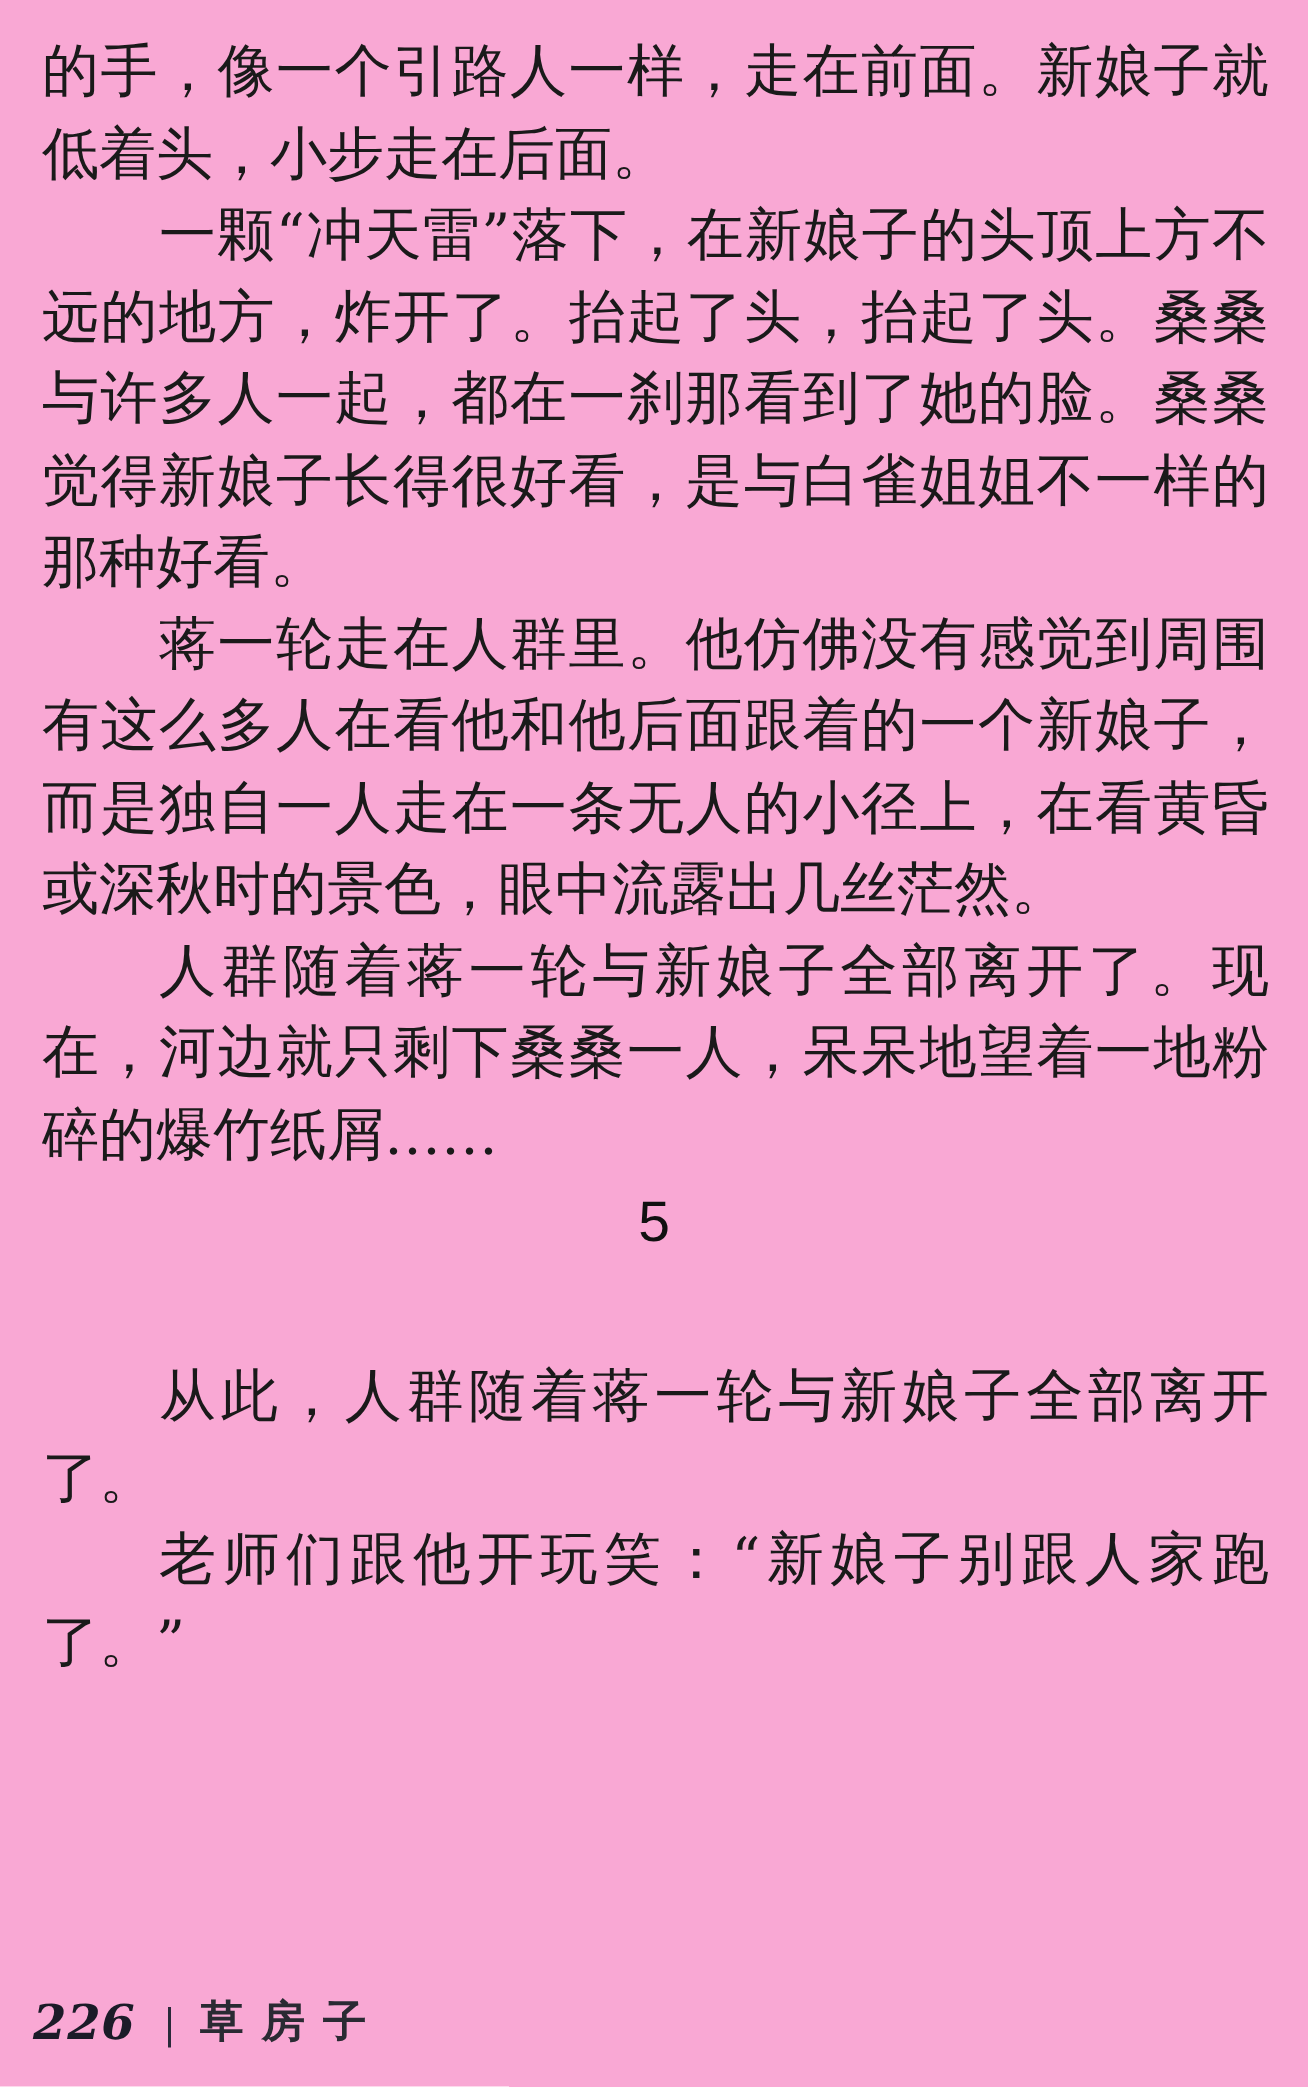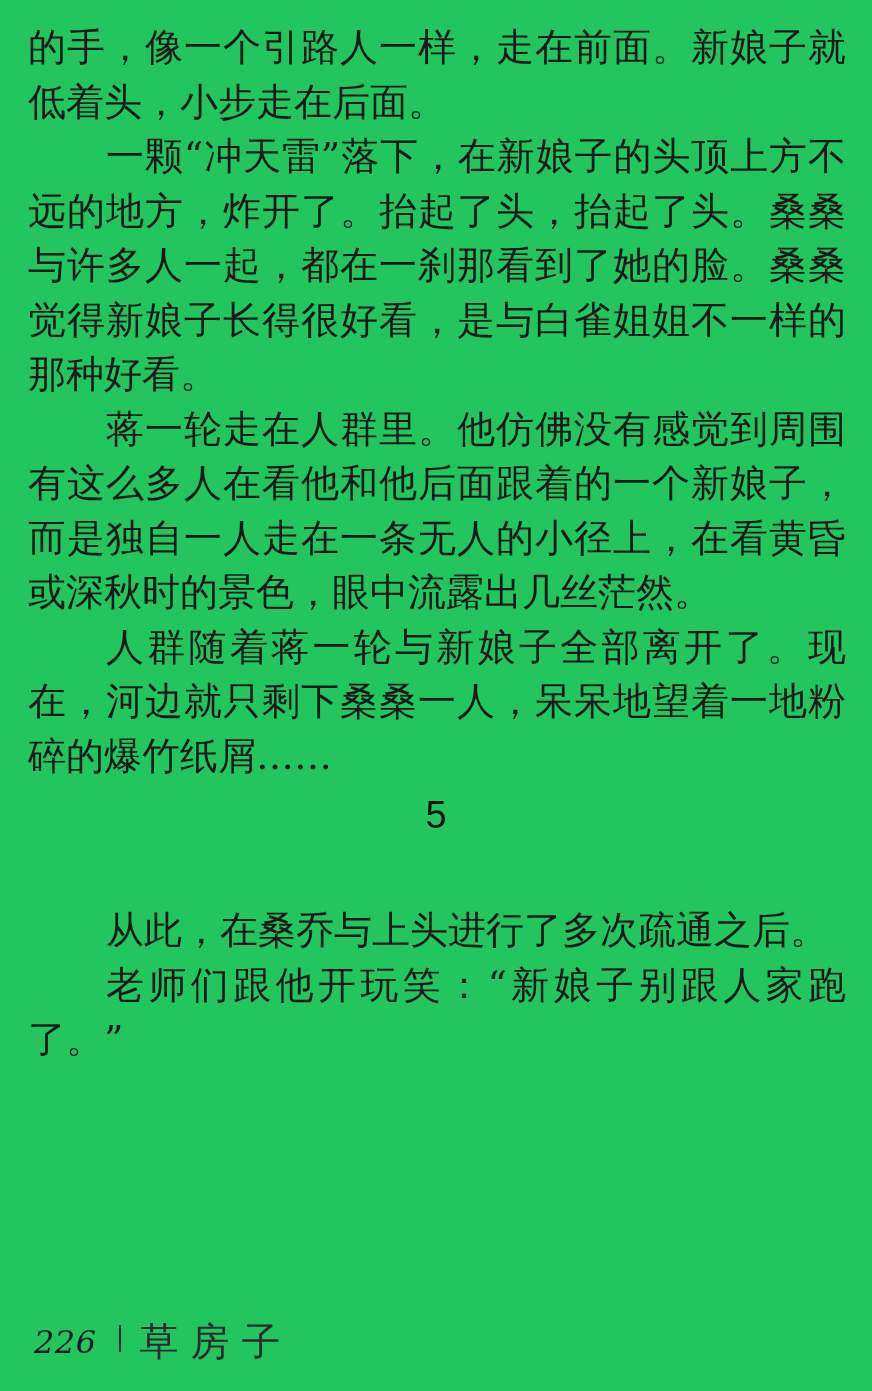--- a/index.html
+++ b/index.html
@@ -5,21 +5,21 @@
   html, body {
     margin: 0;
     padding: 0;
     background: #ffffff;
   }
 
   .page {
     position: relative;
     width: 872px;
     height: 1391px;
-    background: #22c55e;
+    background: #f9a8d4;
     overflow: hidden;
     box-sizing: border-box;
   }
 
   .body-text {
     position: absolute;
     left: 28px;
     top: 20px;
     width: 818px;
   }
@@ -56,25 +56,26 @@
 
   .body-text-2 {
     position: absolute;
     left: 28px;
     top: 903px;
     width: 818px;
   }
 
   .footer {
     position: absolute;
-    left: 34px;
+    left: 22px;
     bottom: 26px;
     display: flex;
-    align-items: flex-start;
+    align-items: flex-end;
     height: 40px;
+    font-weight: bold;
   }
 
   .footer-page-number {
     font-family: "DejaVu Serif", "Liberation Serif", serif;
     font-style: italic;
     font-size: 32px;
     color: #1b1b28;
     letter-spacing: 0.5px;
     line-height: 34px;
   }
@@ -82,42 +83,42 @@
   .footer-divider {
     display: inline-block;
     width: 2px;
     height: 27px;
     background: #2a2a3a;
     margin: 0 19px 0 22px;
   }
 
   .footer-title {
     font-family: "Liberation Sans", "DejaVu Sans", sans-serif;
-    font-size: 39px;
+    font-size: 29px;
     color: #2a2a33;
     letter-spacing: 12px;
     line-height: 34px;
   }
 </style>
 </head>
 <body>
 
 <div class="page">
 
   <div class="body-text">
     <p class="para cont">的手，像一个引路人一样，走在前面。新娘子就低着头，小步走在后面。</p>
     <p class="para">一颗“冲天雷”落下，在新娘子的头顶上方不远的地方，炸开了。抬起了头，抬起了头。桑桑与许多人一起，都在一刹那看到了她的脸。桑桑觉得新娘子长得很好看，是与白雀姐姐不一样的那种好看。</p>
     <p class="para">蒋一轮走在人群里。他仿佛没有感觉到周围有这么多人在看他和他后面跟着的一个新娘子，而是独自一人走在一条无人的小径上，在看黄昏或深秋时的景色，眼中流露出几丝茫然。</p>
     <p class="para">人群随着蒋一轮与新娘子全部离开了。现在，河边就只剩下桑桑一人，呆呆地望着一地粉碎的爆竹纸屑……</p>
   </div>
 
   <div class="section-number">5</div>
 
   <div class="body-text-2">
-    <p class="para">从此，在桑乔与上头进行了多次疏通之后。</p>
+    <p class="para">从此，人群随着蒋一轮与新娘子全部离开了。</p>
     <p class="para">老师们跟他开玩笑：“新娘子别跟人家跑了。”</p>
   </div>
 
   <div class="footer">
     <span class="footer-page-number">226</span>
     <span class="footer-divider"></span>
     <span class="footer-title">草房子</span>
   </div>
 
 </div>

